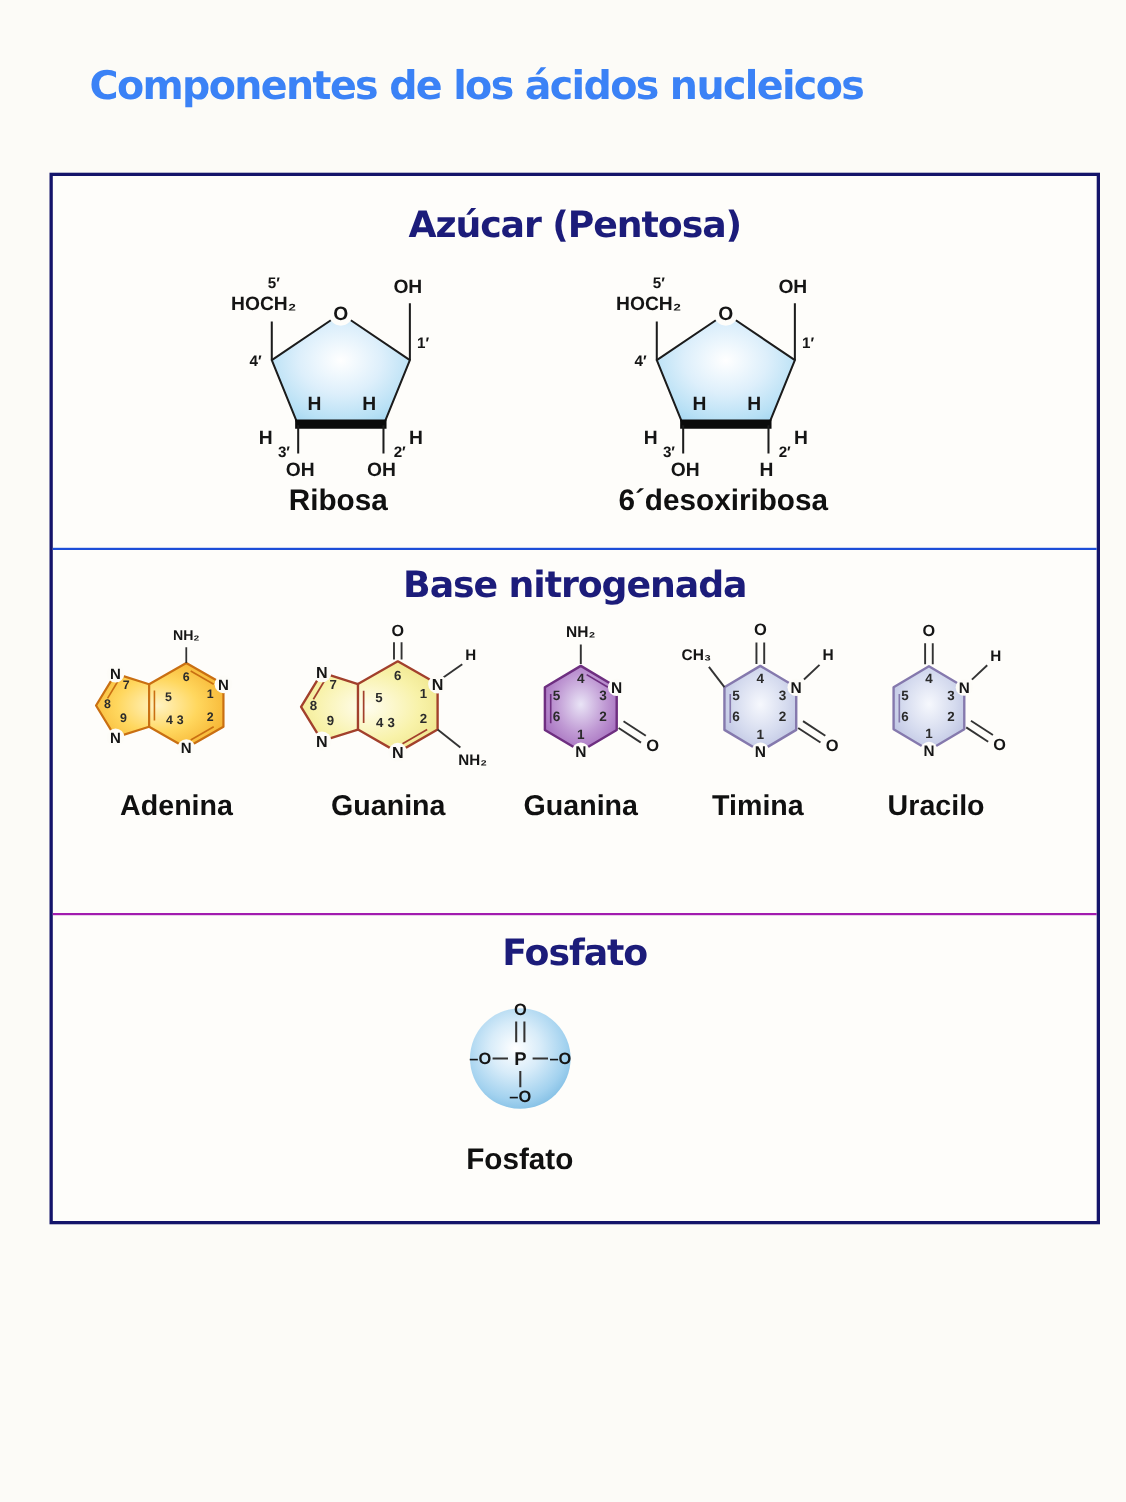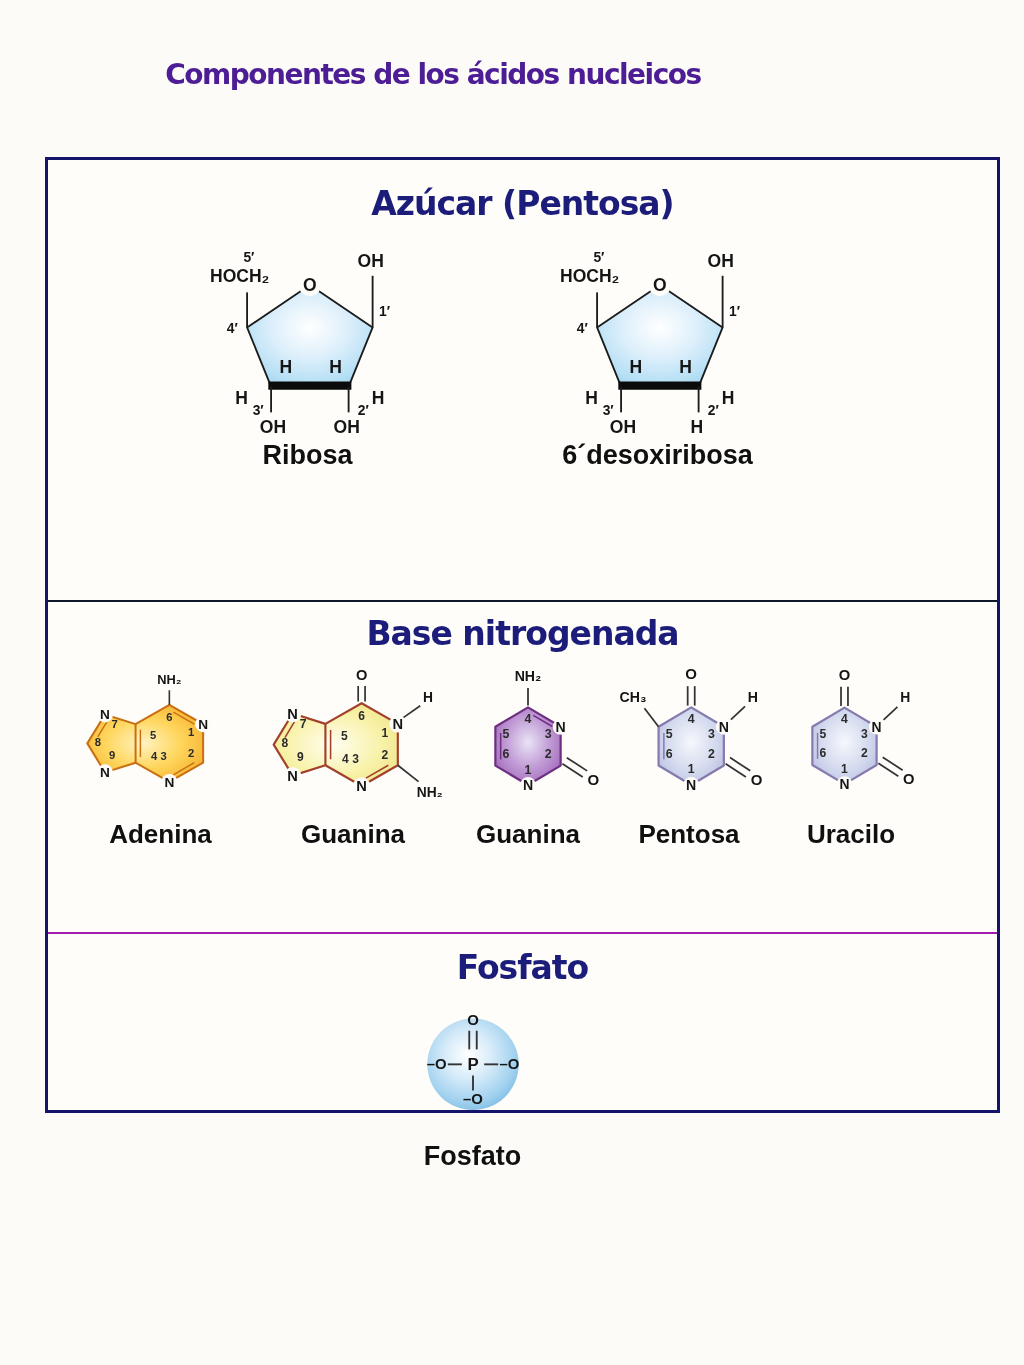--- a/index.html
+++ b/index.html
@@ -5,32 +5,32 @@
   html,body { margin:0; padding:0; }
   body {
     width:1024px; height:1365px; position:relative;
     background:#fcfbf7;
     font-family:"Liberation Sans", sans-serif;
   }
   .page-title {
     position:absolute; top:58px; left:0; width:866px;
     text-align:center;
     font-family:"DejaVu Sans", sans-serif;
-    font-weight:bold; font-size:28px; letter-spacing:-1.5px;
-    color:#4c1d95;
+    font-weight:bold; font-size:36px; letter-spacing:-1.5px;
+    color:#3b82f6;
   }
   .components-box {
     position:absolute; left:45px; top:157px;
     width:955px; height:956px; box-sizing:border-box;
     border:3px solid #14146a;
     background:#fefdfa;
   }
   .section { box-sizing:border-box; }
-  .sec-sugar { height:440px; }
-  .sec-bases { height:332px; border-top:2px solid #0f172a; }
+  .sec-sugar { height:338px; }
+  .sec-bases { height:332px; border-top:2px solid #1d4ed8; }
   .sec-phos  { height:280px; border-top:2px solid #a21caf; }
   .sec-heading {
     text-align:center;
     font-family:"DejaVu Sans", sans-serif;
     font-weight:bold; font-size:33px; letter-spacing:-1px;
     color:#1c1c7a;
   }
   .sugar-heading { padding-top:24px; }
   .bases-heading { padding-top:12px; }
   .phos-heading  { padding-top:14px; }
@@ -296,21 +296,21 @@
           <text x="100" y="142" font-size="16">N</text>
           <text x="174" y="136" font-size="17">O</text>
           <text class="num" x="100" y="66" font-size="14">4</text>
           <text class="num" x="123" y="83" font-size="14">3</text>
           <text class="num" x="123" y="105" font-size="14">2</text>
           <text class="num" x="100" y="123" font-size="14">1</text>
           <text class="num" x="75" y="83" font-size="14">5</text>
           <text class="num" x="75" y="105" font-size="14">6</text>
         </svg>
         </div>
-        <div class="base-name">Pentosa</div>
+        <div class="base-name">Timina</div>
       </div>
 
       <div class="figure base-fig">
         <div class="svgwrap">
         <svg width="152" viewBox="0 0 175 168">
           <g>
             <polygon points="80,48 117,70 117,114 80,136 43,114 43,70" fill="url(#gradPyr)" stroke="#8579ad" stroke-width="2.5" stroke-linejoin="round"></polygon>
             <line x1="49" y1="77" x2="49" y2="107" stroke="#8579ad" stroke-width="1.7"></line>
             <line x1="76" y1="24" x2="76" y2="46" stroke="#333333" stroke-width="2"></line>
             <line x1="84" y1="24" x2="84" y2="46" stroke="#333333" stroke-width="2"></line>

